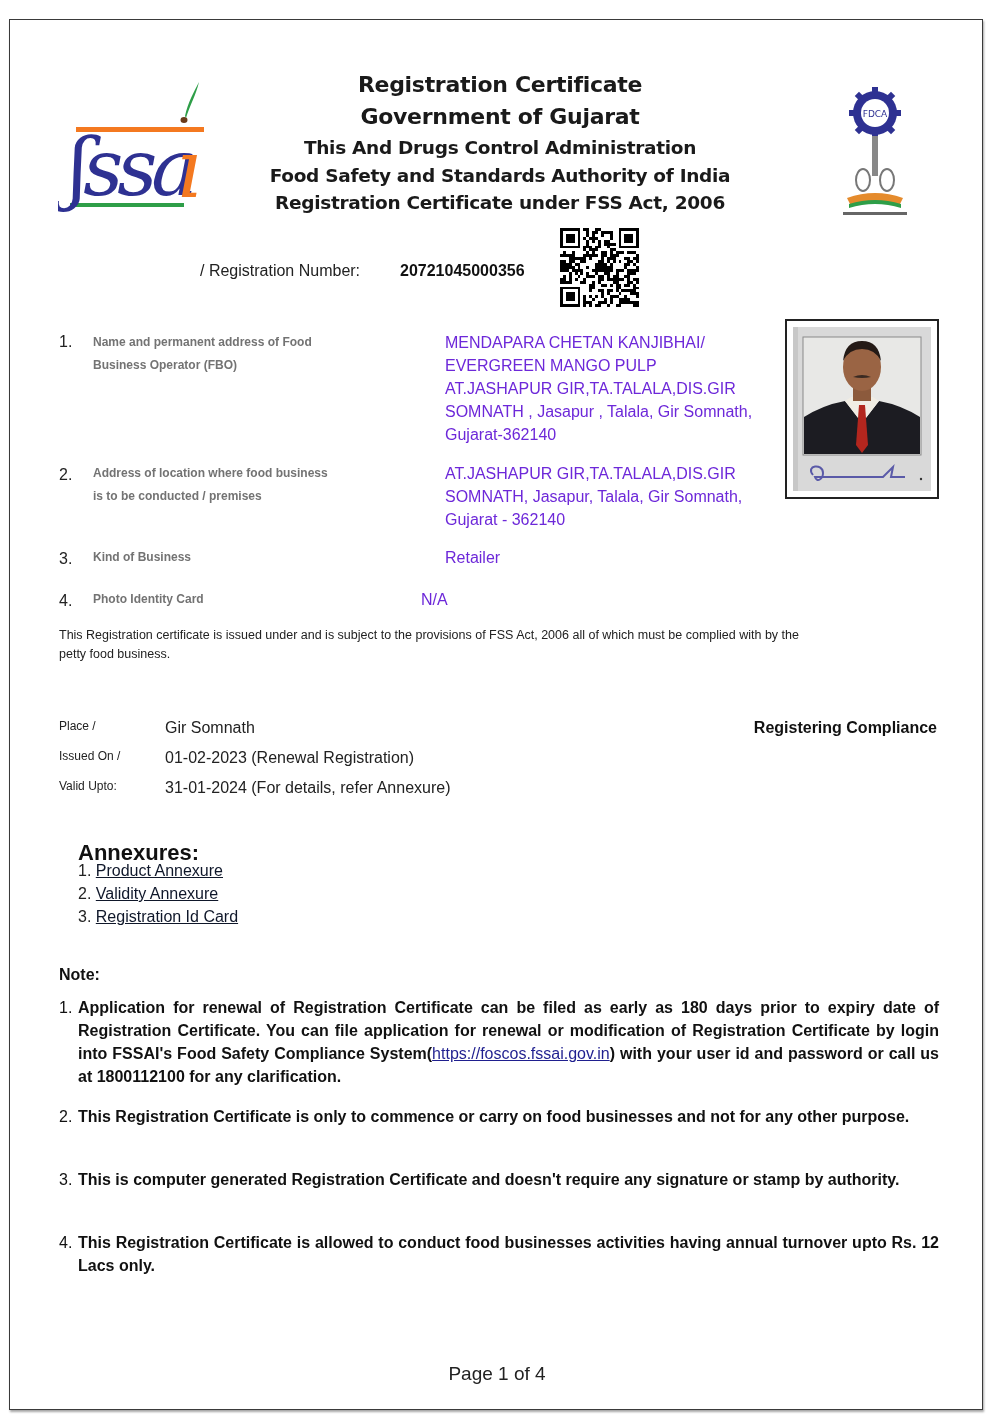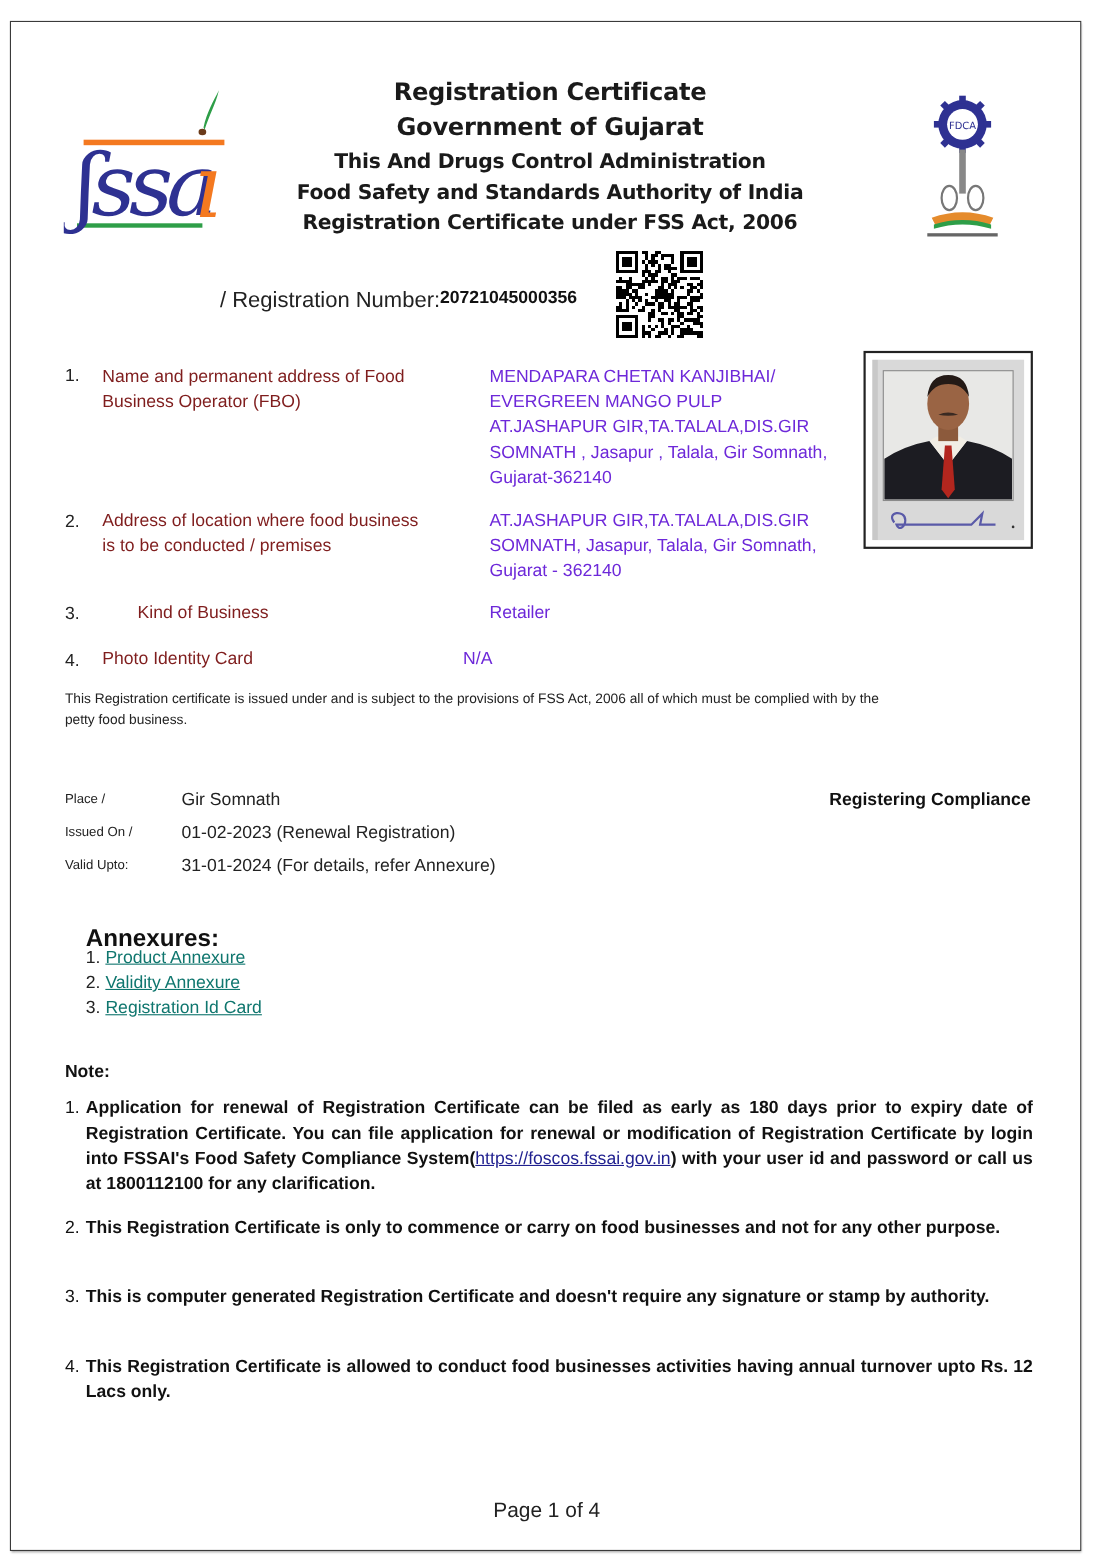--- a/index.html
+++ b/index.html
@@ -13,36 +13,36 @@
   .abs { position: absolute; }
   
   .logo-fssai { left: 48px; top: 50px; width: 150px; height: 150px; }
   .logo-fdca { left: 815px; top: 60px; width: 100px; height: 150px; }
   .hdr { left: 200px; width: 580px; text-align: center; font-weight: bold; color: #1a1a1a; font-family: "DejaVu Sans", sans-serif; }
   .hdr1 { top: 52px; font-size: 22px; letter-spacing: -0.3px; }
   .hdr2 { top: 84px; font-size: 22px; letter-spacing: -0.3px; }
   .hdr3 { top: 117px; font-size: 18.5px; letter-spacing: -0.3px; }
   .hdr4 { top: 145px; font-size: 18.5px; letter-spacing: -0.3px; }
   .hdr5 { top: 172px; font-size: 18.5px; letter-spacing: -0.3px; }
-  .regno-label { left: 190px; top: 242px; font-size: 20px; color: #222; }
+  .regno-label { left: 190px; top: 242px; font-size: 16px; color: #222; }
   .regno-value { left: 390px; top: 242px; font-size: 16px; font-weight: bold; color: #111; }
   .qr { left: 546px; top: 205px; width: 87px; height: 85px; }
   
   .num { font-size: 16px; color: #222; }
-  .lbl { font-size: 16px; line-height: 23px; color: #7f1d1d; }
+  .lbl { font-size: 12px; line-height: 23px; color: #737373; font-weight: bold; }
   .val { font-size: 16px; line-height: 23px; color: #6d28d9; }
   .photo-frame { left: 775px; top: 299px; width: 154px; height: 180px; border: 2px solid #222; background: #fff; }
   .photo-inner { position: absolute; left: 6px; top: 6px; width: 138px; height: 164px; background: #d9d9d9; }
   .small-note { left: 49px; top: 606px; width: 870px; font-size: 12.5px; line-height: 19px; color: #222; }
   .meta-lbl { left: 49px; font-size: 12px; color: #222; }
   .meta-val { left: 155px; font-size: 16px; color: #222; }
   .reg-auth { right: 45px; top: 699px; font-size: 16px; font-weight: bold; color: #111; }
   .annex-title { left: 68px; top: 820px; font-size: 22px; font-weight: bold; color: #111; }
   .annex-item { left: 68px; font-size: 16px; color: #222; }
-  .annex-item a { color: #0f766e; text-decoration: underline; }
+  .annex-item a { color: #0f172a; text-decoration: underline; }
   .note-title { left: 49px; top: 946px; font-size: 16px; font-weight: bold; color: #111; }
   .note { left: 49px; width: 880px; font-size: 16px; font-weight: bold; line-height: 23px; color: #111; display: flex; text-align: justify; }
   .note .n { width: 19px; flex: 0 0 19px; font-weight: normal; }
   .note .t { flex: 1; }
   .note a { color: #1f1f8f; font-weight: normal; text-decoration: underline; }
   .footer { left: 0; width: 974px; top: 1343px; text-align: center; font-size: 19px; color: #222; }
 </style>
 </head>
 <body>
 
@@ -418,21 +418,21 @@
     <div>Address of location where food business</div>
     <div>is to be conducted / premises</div>
   </div>
   <div class="abs val" style="left:435px; top:442px;">
     <div>AT.JASHAPUR GIR,TA.TALALA,DIS.GIR</div>
     <div>SOMNATH, Jasapur, Talala, Gir Somnath,</div>
     <div>Gujarat - 362140</div>
   </div>
 
   <div class="abs num" style="left:49px; top:530px;">3.</div>
-  <div class="abs lbl" style="left:83px; top:526px;margin-left:32px;">Kind of Business</div>
+  <div class="abs lbl" style="left:83px; top:526px;">Kind of Business</div>
   <div class="abs val" style="left:435px; top:526px;">Retailer</div>
 
   <div class="abs num" style="left:49px; top:572px;">4.</div>
   <div class="abs lbl" style="left:83px; top:568px;">Photo Identity Card</div>
   <div class="abs val" style="left:411px; top:568px;">N/A</div>
 
   <div class="abs small-note">
     <div>This Registration certificate is issued under and is subject to the provisions of FSS Act, 2006 all of which must be complied with by the</div>
     <div>petty food business.</div>
   </div>

